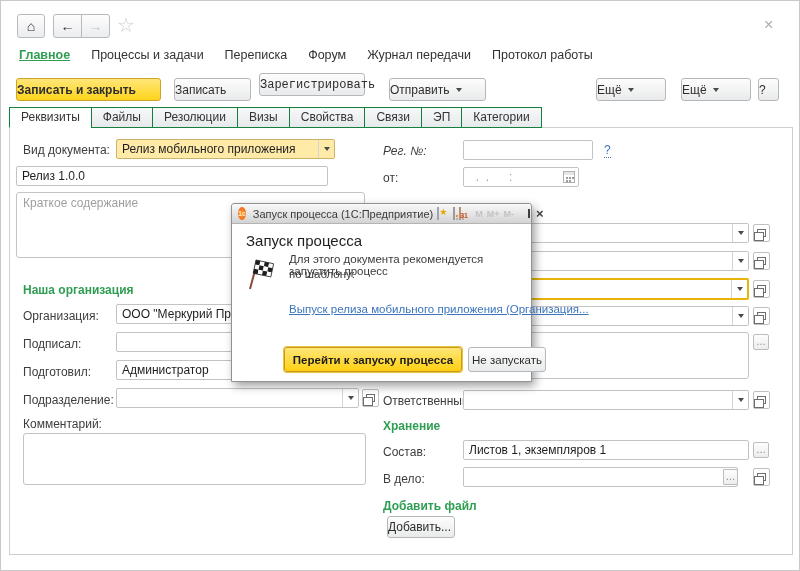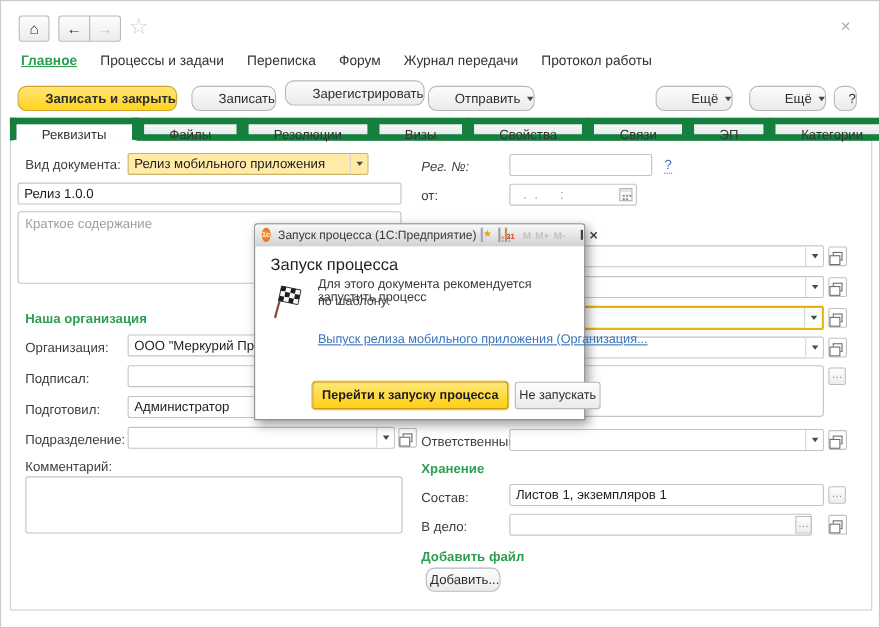--- a/index.html
+++ b/index.html
@@ -15,30 +15,30 @@
   #star { position:absolute; left:116px; top:14px; font-size:20px; color:#c9ced4; line-height:1; }
   #title { position:absolute; left:147px; top:15px; font-size:16px; color:#262626; }
   #win-close { position:absolute; left:763px; top:16px; font-size:16px; color:#a9adb2; line-height:1; }
 
   
   #menu { position:absolute; left:18px; top:46px; display:flex; gap:21px; font-size:12.5px; color:#333; }
   #menu .mi { line-height:16px; }
   #menu .mi.active { color:#2f9e53; font-weight:bold; text-decoration:underline; }
 
   
-  .btn { position:absolute; height:23px; border:1px solid #b5b8bb; border-radius:8px;
+  .btn { position:absolute; height:23px; border:1px solid #b5b8bb; border-radius:3px;
          background:linear-gradient(#fdfdfd,#e9eaeb); display:flex; align-items:center;
-         justify-content:flex-end; gap:6px; font-size:12px; color:#2e2e2e; }
+         justify-content:flex-start; gap:6px; font-size:12px; color:#2e2e2e; }
   .btn.yellow { background:linear-gradient(#ffe678,#ffd41c); border-color:#cfa42c; font-weight:bold; }
   .tri { width:0; height:0; border-left:3.5px solid transparent; border-right:3.5px solid transparent;
          border-top:4px solid #4a4a4a; display:inline-block; }
 
   
   #tabs { position:absolute; left:8px; top:106px; display:flex; z-index:2; }
-  .tab { height:21px; line-height:19px; padding:0 23px; border:6px solid #15803d; margin-left:-1px;
+  .tab { height:21px; line-height:19px; padding:0 11px; border:1px solid #15803d; margin-left:-1px;
          background:linear-gradient(#f7f8f9,#e6e9eb); color:#333; }
   .tab:first-child { margin-left:0; }
   .tab.active { background:#fff; border-bottom:1px solid #fff; }
 
   #panel { position:absolute; left:8px; top:126px; width:784px; height:428px;
            border:1px solid #ccd0d3; background:#fff; z-index:0; }
 
   
   .lbl  { position:absolute; color:#3d3d3d; z-index:1; }
   .sect { position:absolute; color:#2f9e53; font-weight:bold; z-index:1; }
@@ -122,21 +122,21 @@
     <span class="mi">Журнал передачи</span>
     <span class="mi">Протокол работы</span>
   </div>
 
   <div class="btn yellow" style="left:15px; top:77px; width:145px;">
     <span>Записать и закрыть</span>
   </div>
   <div class="btn" style="left:173px; top:77px; width:77px;">
     <span>Записать</span>
   </div>
-  <div class="btn" style="left:258px; top:72px; width:127px;">
+  <div class="btn" style="left:258px; top:72px; width:106px;font-family:Liberation Mono, monospace;">
     <span>Зарегистрировать</span>
   </div>
   <div class="btn" style="left:388px; top:77px; width:97px;">
     <span>Отправить</span>
     <span class="tri"></span>
   </div>
   <div class="btn" style="left:595px; top:77px; width:70px;">
     <span>Ещё</span>
     <span class="tri"></span>
   </div>
@@ -161,21 +161,21 @@
   <div id="panel"></div>
 
   <span class="lbl" style="left:22px; top:142px;">Вид документа:</span>
   <div class="fld cream hasdd" style="left:115px; top:138px; width:219px;">
     <span>Релиз мобильного приложения</span>
     <span class="dd">
         <span class="tri"></span>
       </span>
   </div>
 
-  <div class="fld" style="left:15px; top:165px; width:349px;">
+  <div class="fld" style="left:15px; top:165px; width:312px;">
     <span>Релиз 1.0.0</span>
   </div>
 
   <div class="area" style="left:15px; top:191px; width:349px; height:66px;">
     <span class="ph">Краткое содержание</span>
   </div>
 
   <span class="sect" style="left:22px; top:282px;">Наша организация</span>
 
   <span class="lbl" style="left:22px; top:308px;">Организация:</span>

